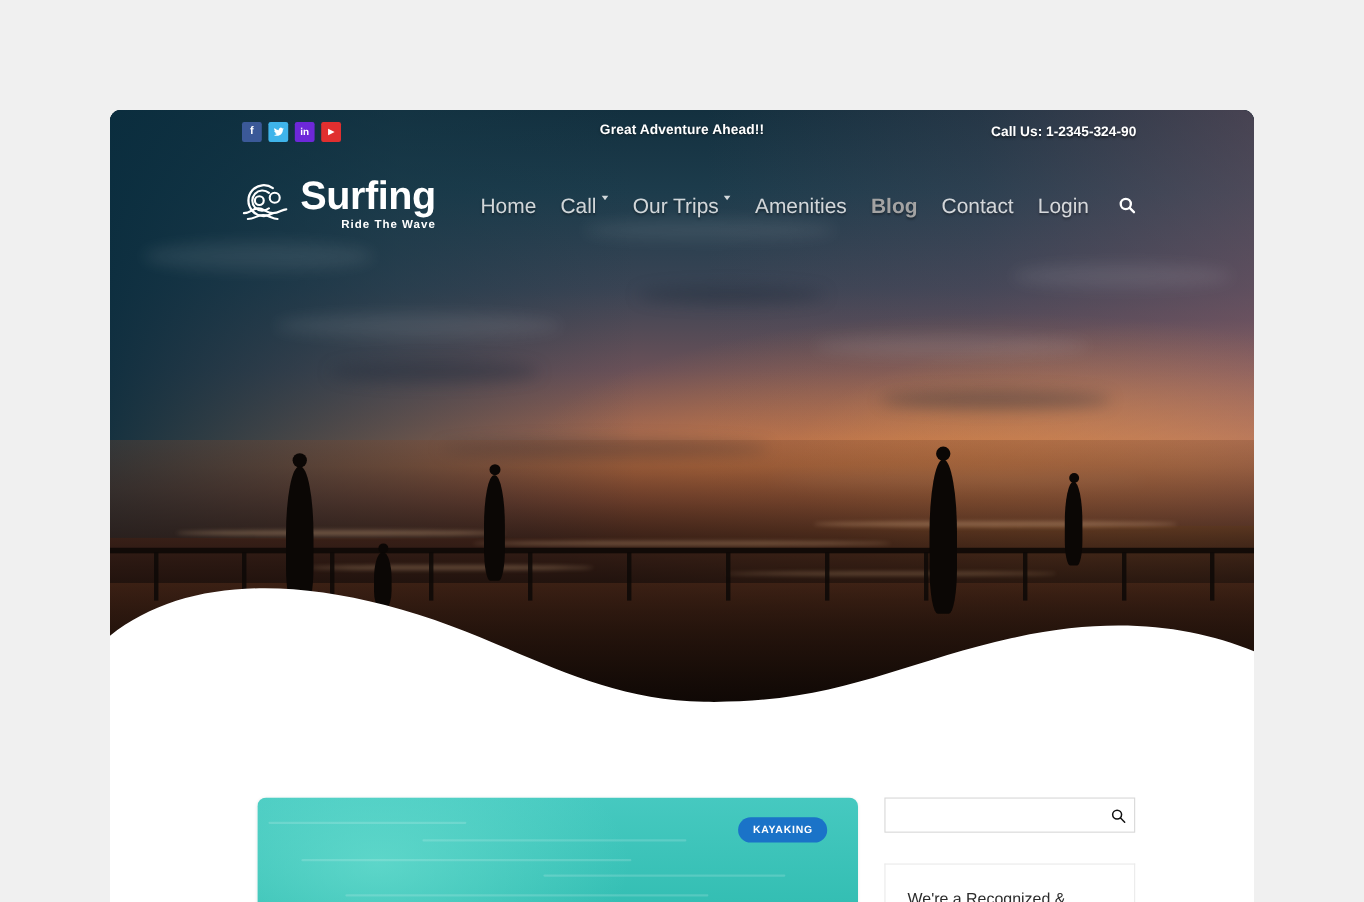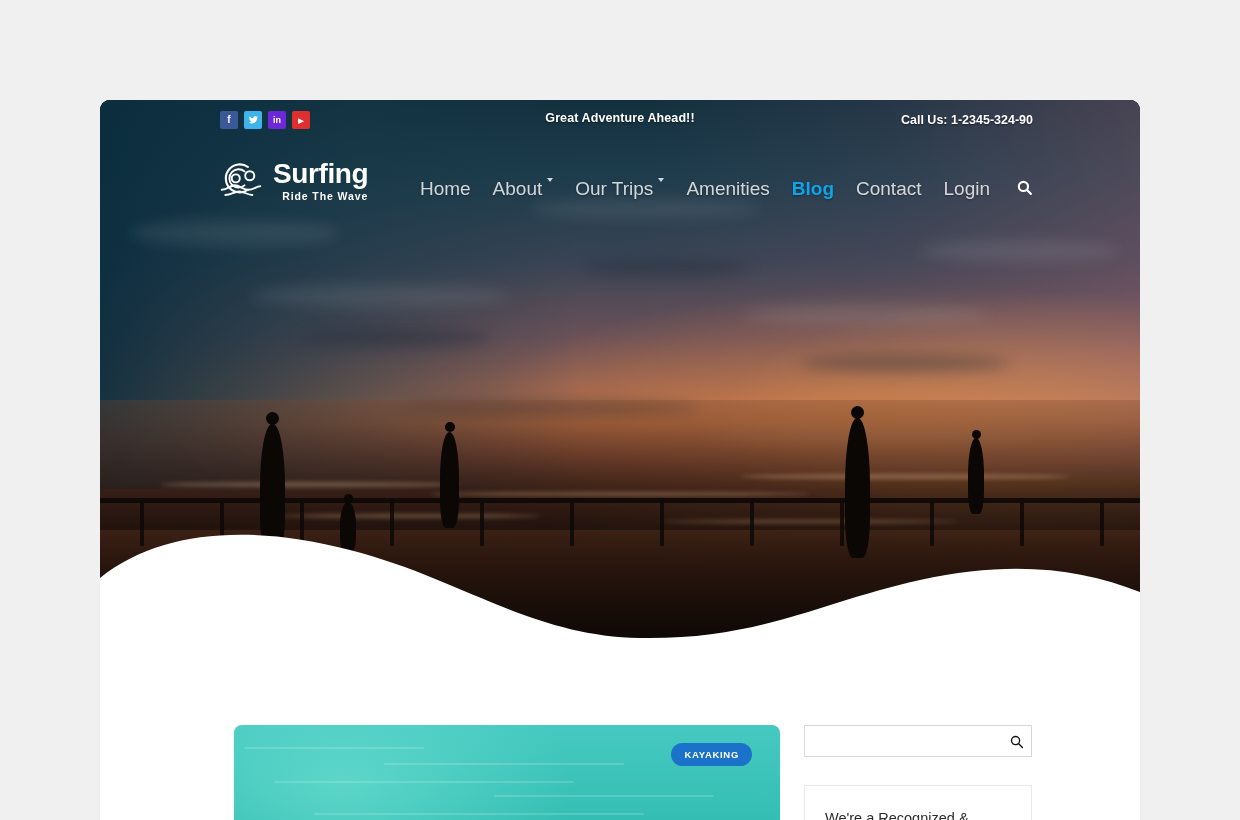--- a/index.html
+++ b/index.html
@@ -135,40 +135,40 @@
     z-index: 6;
     display: flex; align-items: center;
   }
   #brand {
     position: absolute; left: 118px; top: 8px;
     display: flex; align-items: center; gap: 9px;
   }
   #brand-mark { width: 46px; height: 42px; }
   #brand-text { display: flex; flex-direction: column; line-height: 1; }
   #brand-name {
-    color: #fff; font-size: 28px; font-weight: bold;
+    color: #fff; font-size: 36px; font-weight: bold;
     letter-spacing: -0.4px;
   }
   #brand-sub {
     color: #fff; font-size: 10.5px; font-weight: bold;
     letter-spacing: 0.9px; text-align: right; margin-top: 3px;
   }
   #menu {
     position: absolute; right: 107px; top: 26px;
     display: flex; align-items: center; gap: 22px;
   }
   .menu-item {
     color: rgba(255,255,255,0.80);
     font-size: 19px;
     white-space: nowrap;
     display: flex; align-items: flex-start; gap: 5px;
     text-shadow: 0 1px 2px rgba(0,0,0,0.35);
     cursor: pointer;
   }
-  .menu-item.active { color: #0ea5e9; font-weight: bold; }
+  .menu-item.active { color: #a3a3a3; font-weight: bold; }
   .caret {
     width: 0; height: 0;
     border-left: 3.5px solid transparent;
     border-right: 3.5px solid transparent;
     border-top: 4px solid rgba(255,255,255,0.8);
   }
   #nav-search { cursor: pointer; margin-left: 4px; }
 
   
   #hero-copy {
@@ -366,21 +366,21 @@
           <div id="brand-name">Surfing</div>
           <div id="brand-sub">Ride The Wave</div>
         </div>
       </div>
 
       <div id="menu">
         <div class="menu-item">
           <span>Home</span>
         </div>
         <div class="menu-item">
-          <span>About</span>
+          <span>Call</span>
           <span class="caret"></span>
         </div>
         <div class="menu-item">
           <span>Our Trips</span>
           <span class="caret"></span>
         </div>
         <div class="menu-item">
           <span>Amenities</span>
         </div>
         <div class="menu-item active">

